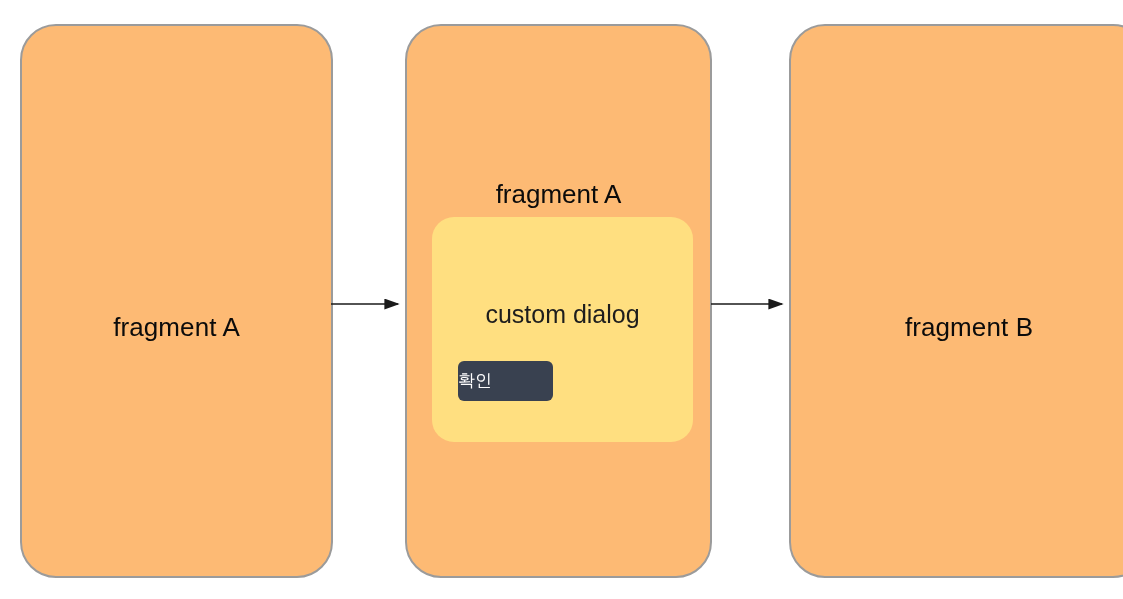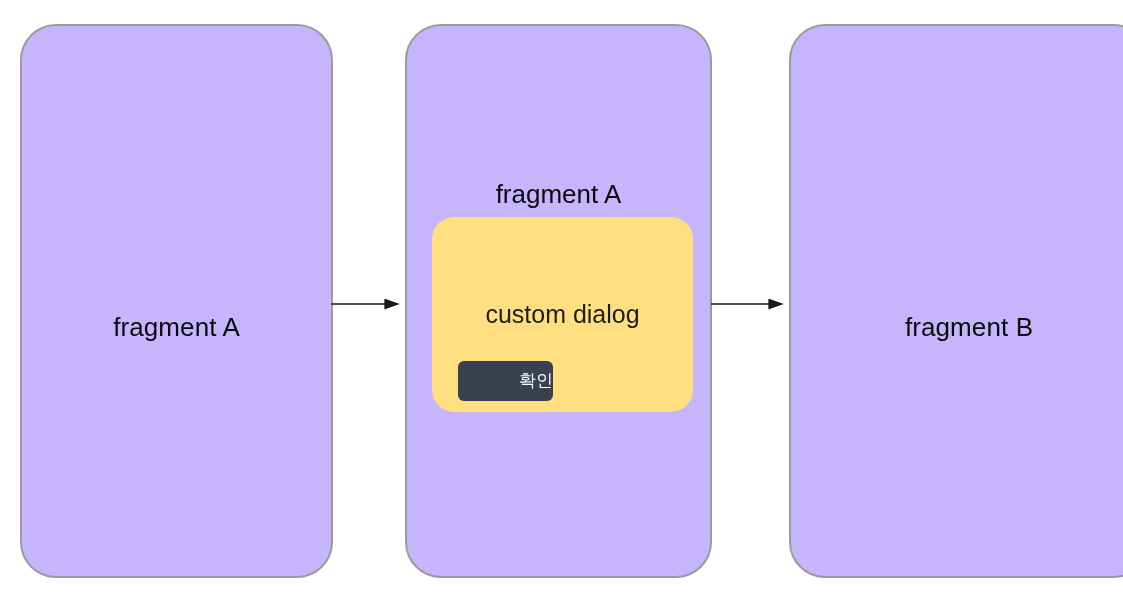--- a/index.html
+++ b/index.html
@@ -20,21 +20,21 @@
     position: absolute;
     inset: 0;
     width: 1123px;
     height: 599px;
   }
 
   
   .screen-card {
     position: absolute;
     box-sizing: border-box;
-    background: #c4b5fd;
+    background: #fdba74;
     border: 2px solid #9b9b9b;
     border-radius: 36px;
   }
   #card-fragment-a-start { left: 20px;  top: 24px; width: 313px; height: 554px; }
   #card-fragment-a-dialog { left: 405px; top: 24px; width: 307px; height: 554px; }
   #card-fragment-b       { left: 789px; top: 24px; width: 360px; height: 554px; }
 
   
   .card-center-label {
     position: absolute;
@@ -62,21 +62,21 @@
     color: #0b0b0b;
     white-space: nowrap;
   }
 
   
   #custom-dialog {
     position: absolute;
     left: 25px;     
     top: 191px;     
     width: 261px;   
-    height: 195px;  
+    height: 225px;  
     background: #FFDF80;
     border-radius: 22px;
   }
   #custom-dialog-title {
     position: absolute;
     left: 0;
     right: 0;
     top: 82px;
     text-align: center;
     font-size: 25px;
@@ -90,21 +90,21 @@
     top: 144px;   
     width: 95px;
     height: 40px;
     background: #394150;
     border: none;
     border-radius: 6px;
     color: #ffffff;
     font-family: "Liberation Sans", "DejaVu Sans", sans-serif;
     font-size: 17px;
     line-height: 40px;
-    text-align: right;
+    text-align: left;
     padding: 0;
     cursor: pointer;
   }
 
   
   .flow-arrow {
     position: absolute;
     pointer-events: none;
   }
   #arrow-a-to-dialog { left: 330px; top: 288px; width: 78px; height: 32px; }

